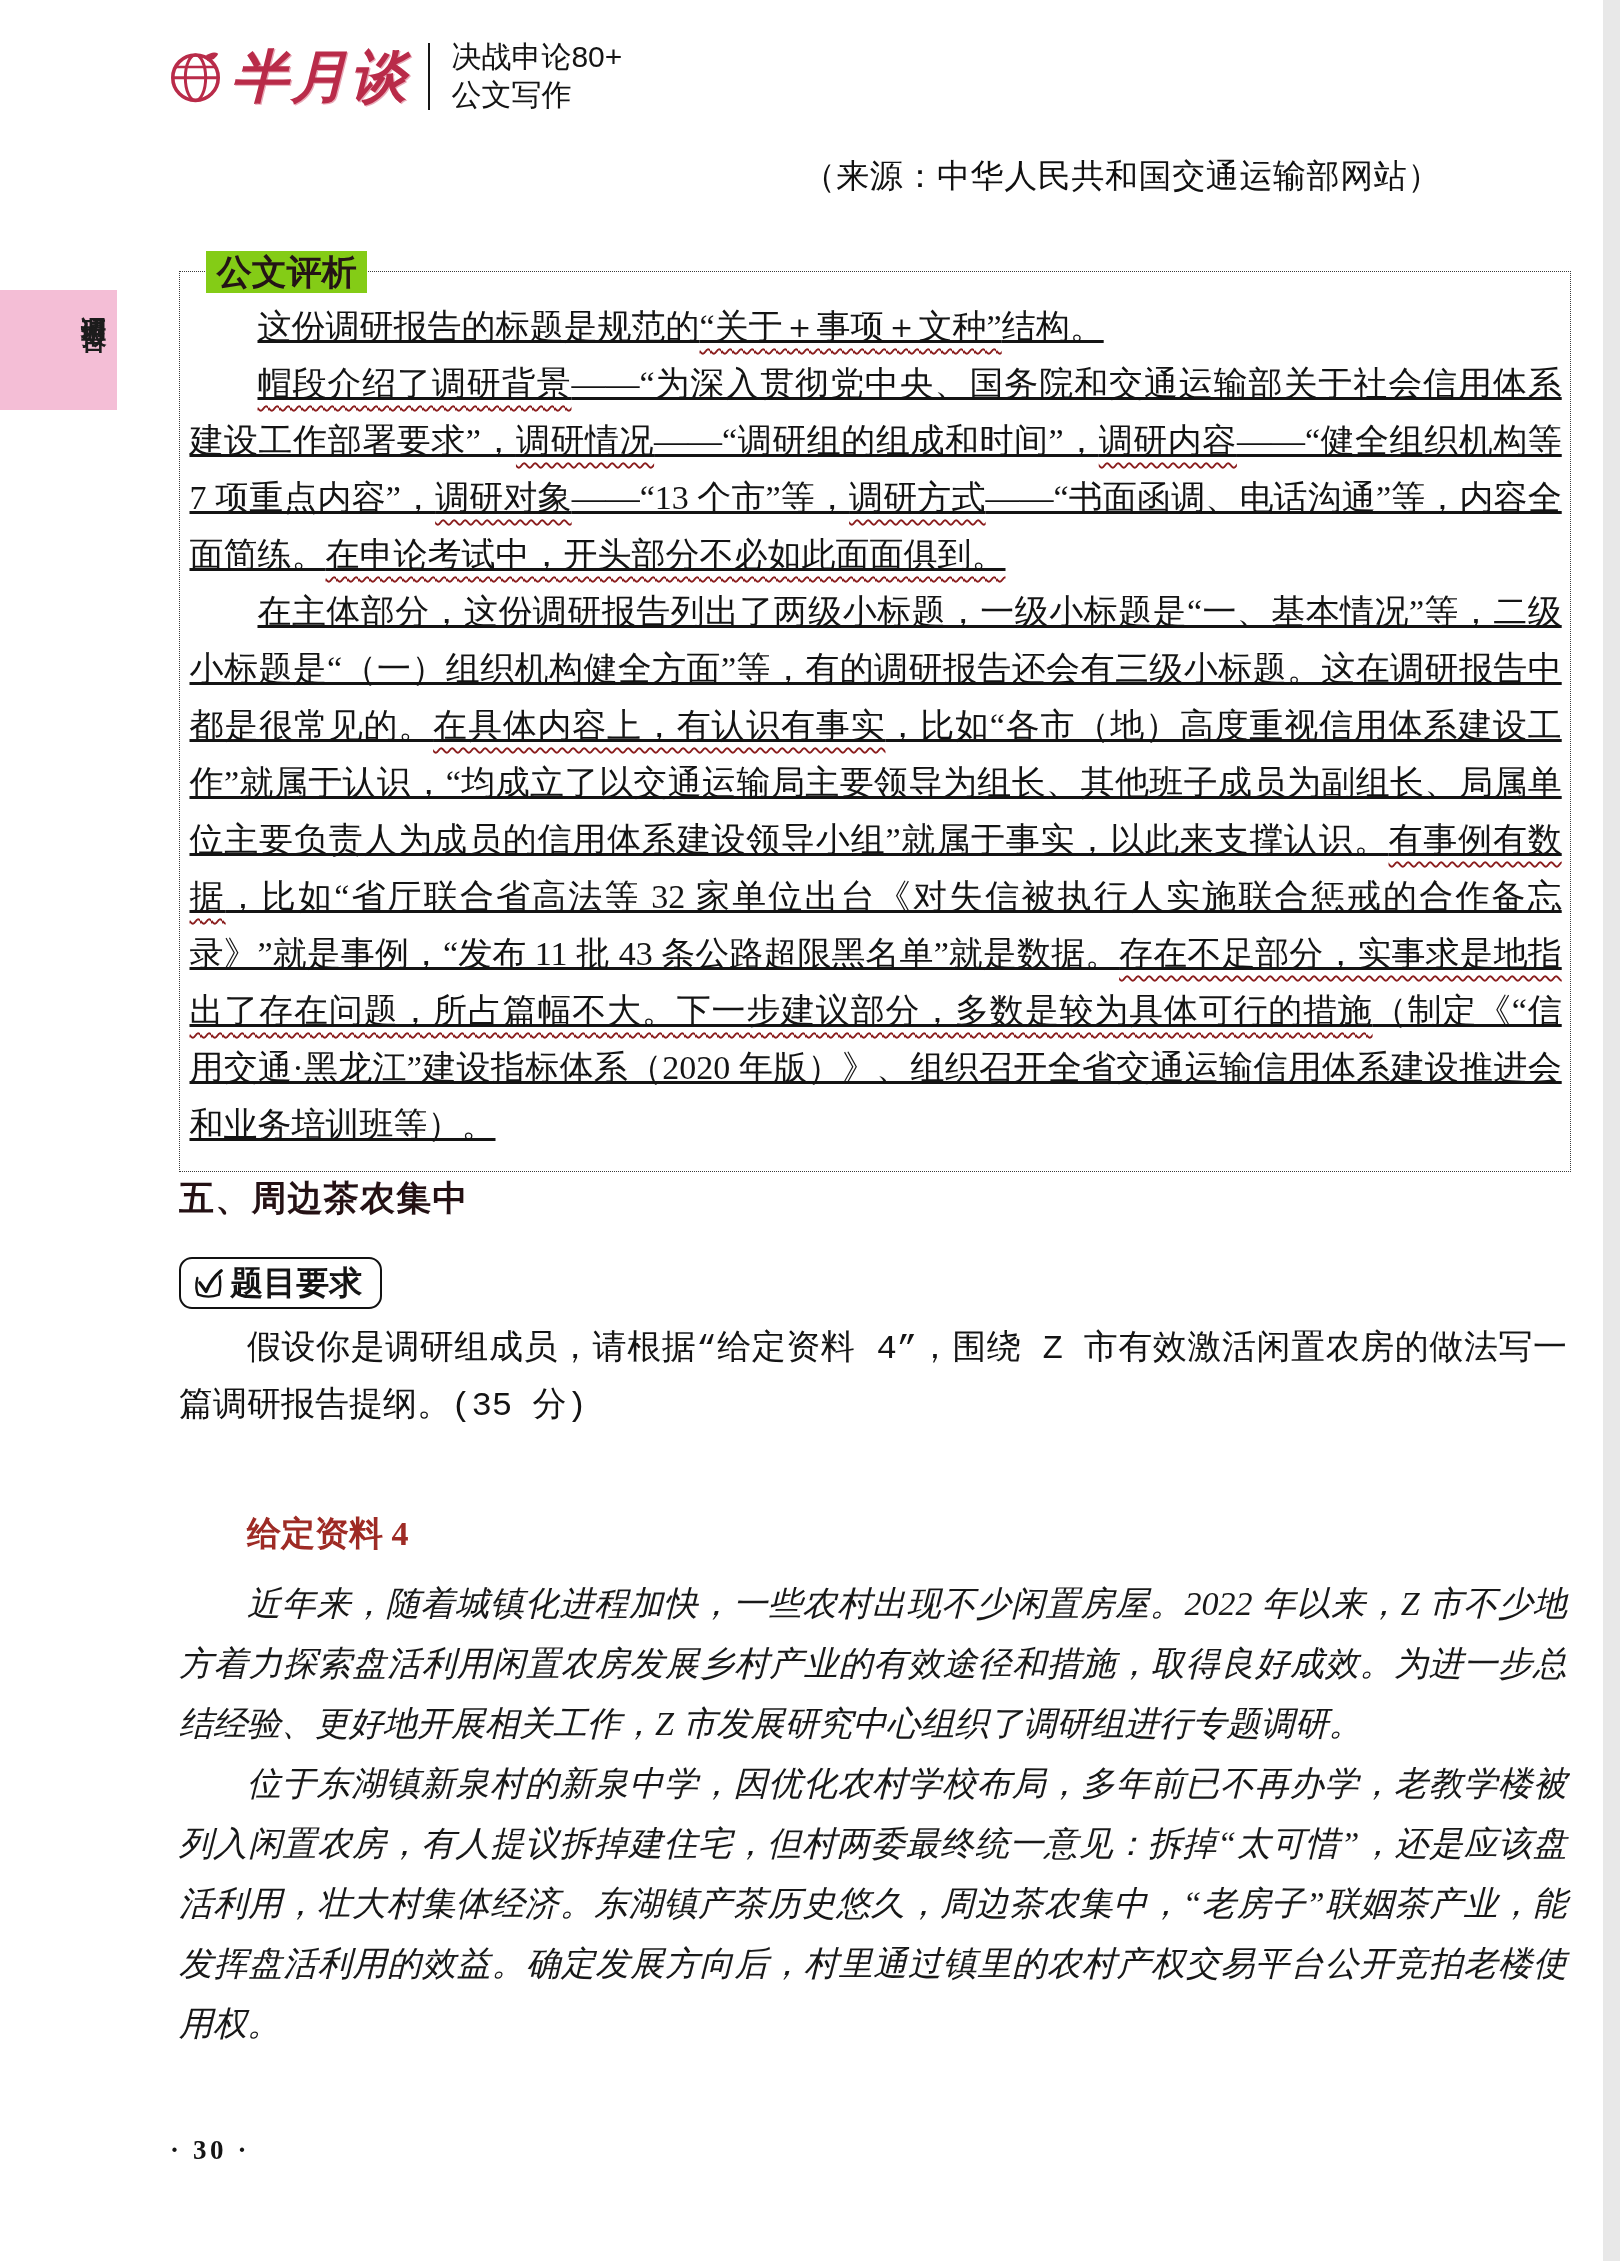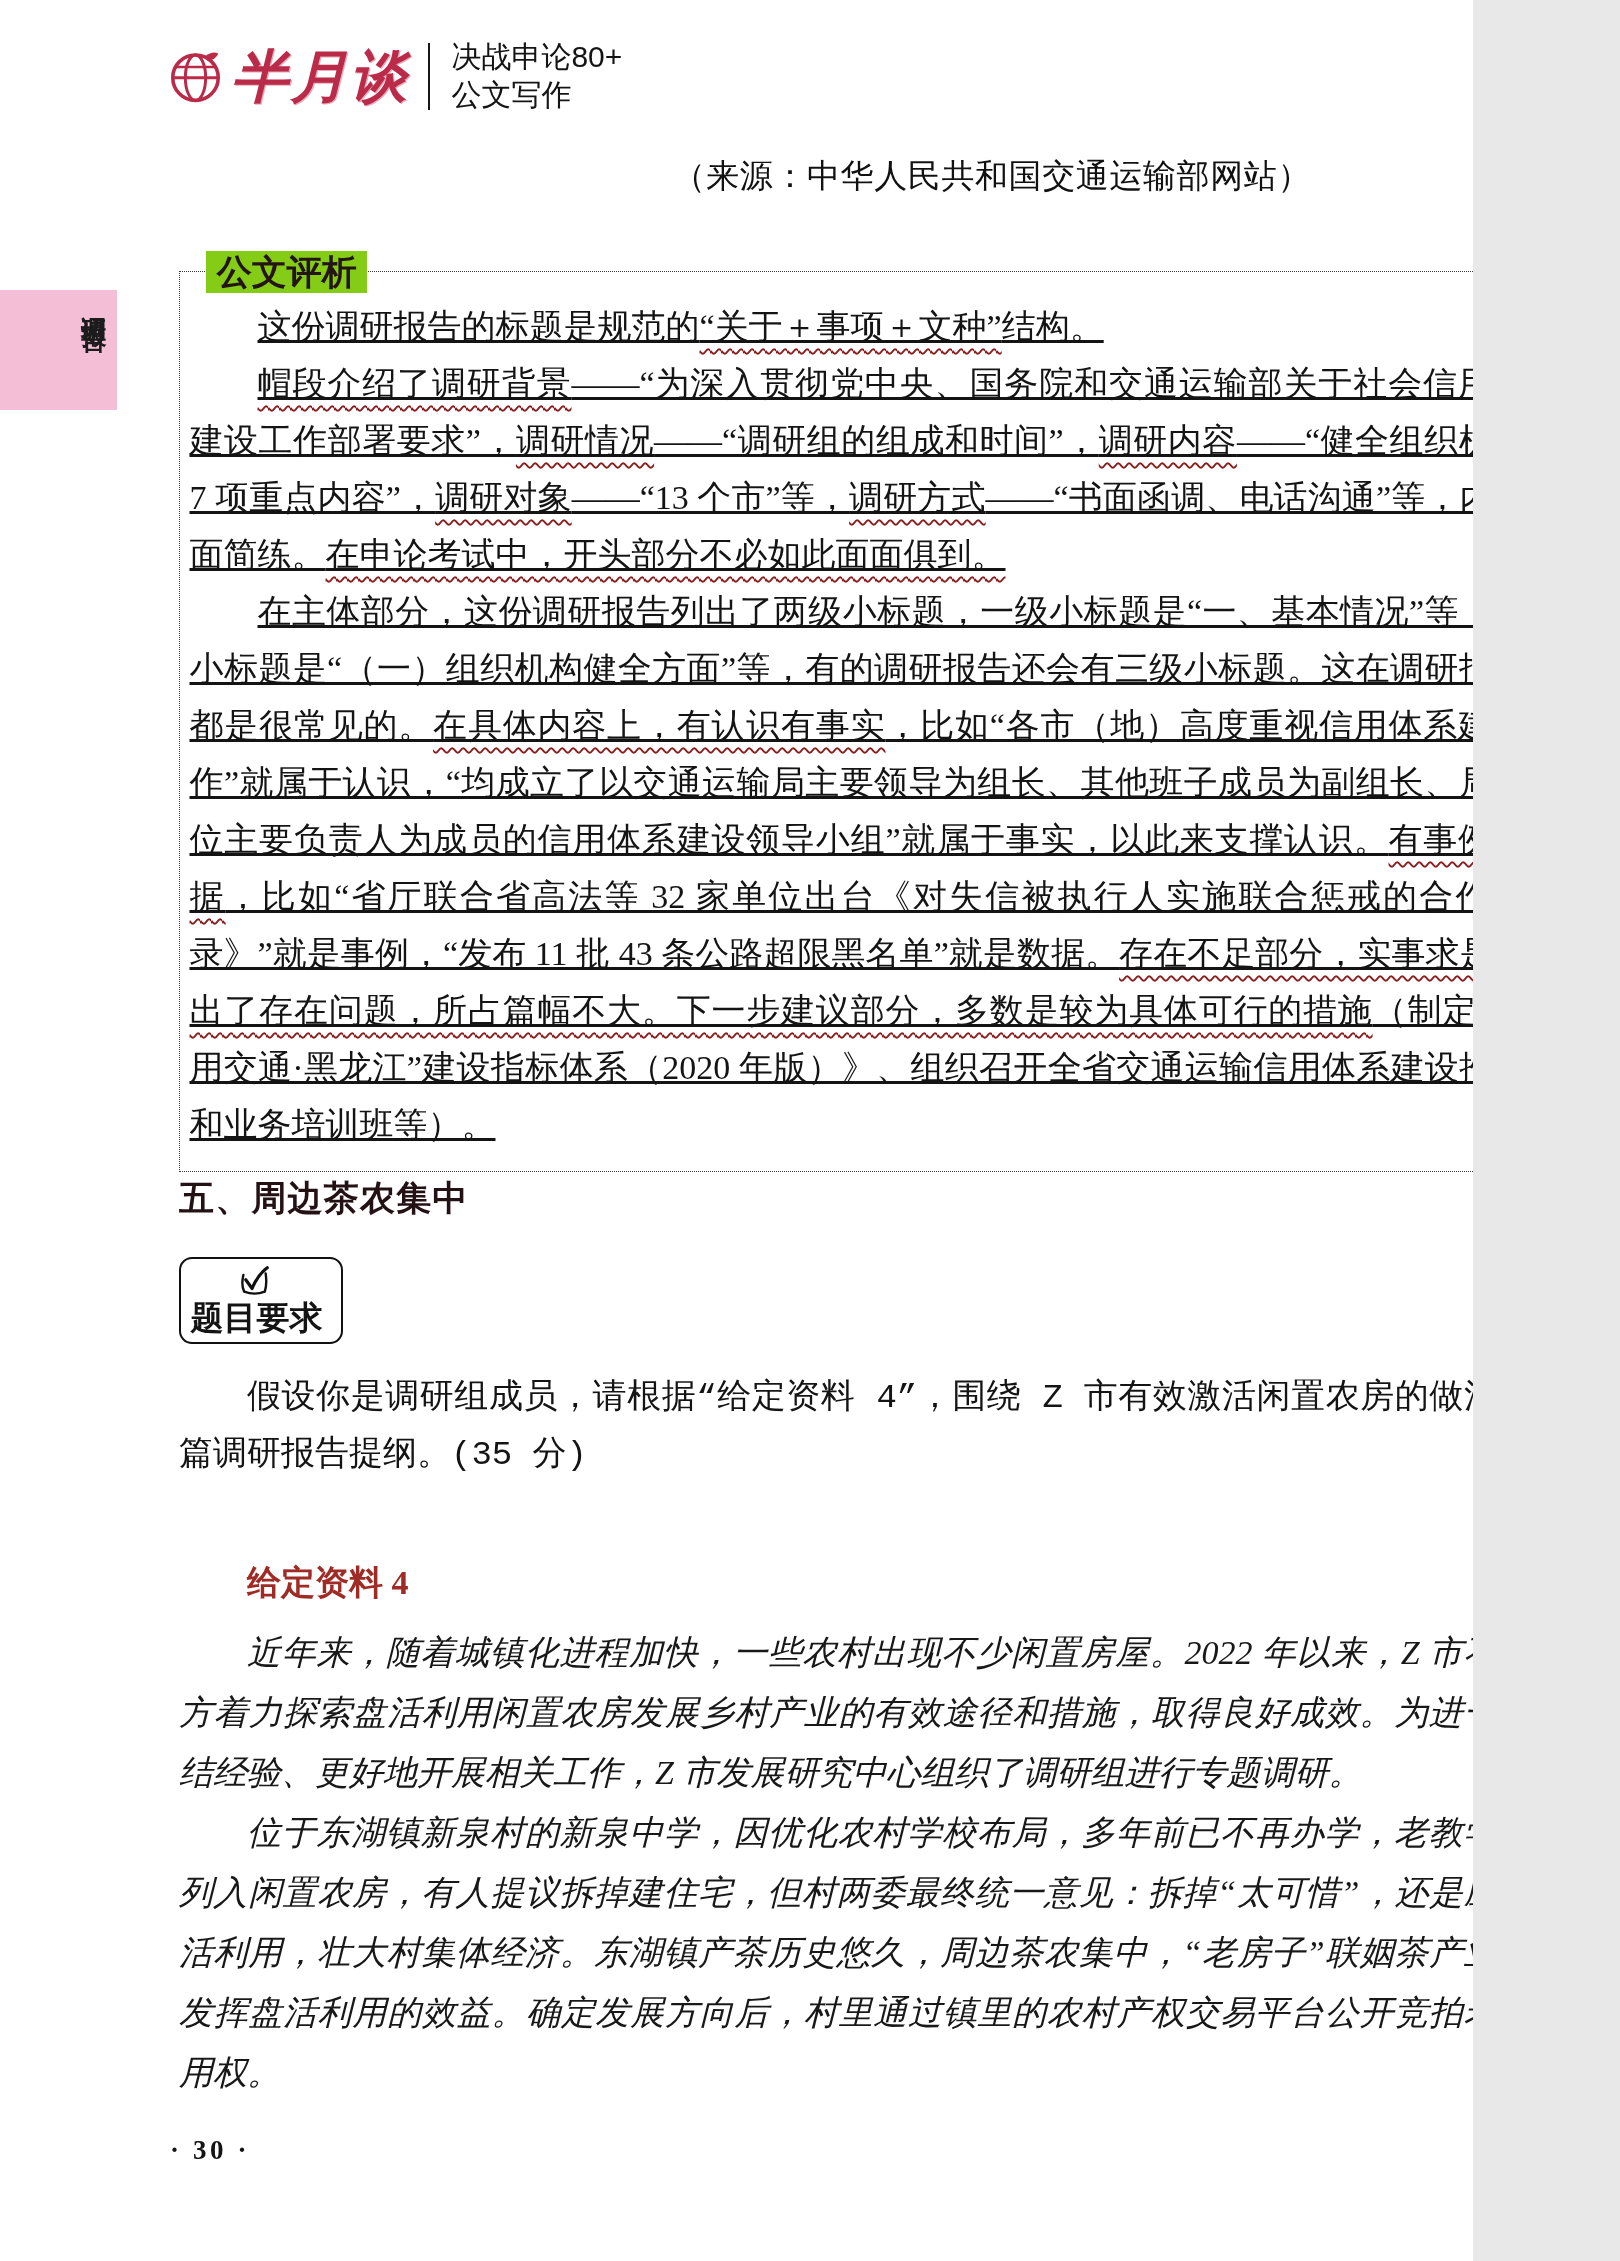--- a/index.html
+++ b/index.html
@@ -1,18 +1,18 @@
 <!DOCTYPE html>
 <html style="font-size:9.5px"><head>
 <meta charset="utf-8">
 <style>
   html,body{margin:0;padding:0;background:#e8e8e8;}
   .page{
     position:relative;
-    width:1473px;height:2261px;
+    width:1603px;height:2261px;
     background:#ffffff;
     font-family:"Liberation Serif","DejaVu Serif",serif;
     color:#151515;
     overflow:hidden;
   }
 
   
   .brand-row{position:absolute;top:38px;left:168px;display:flex;align-items:center;}
   .globe{width:55px;height:55px;margin-right:8.3px;}
   .logo-text{
@@ -70,23 +70,22 @@
   
   .main-col{position:absolute;left:179px;top:1175px;width:1388px;}
   .section-heading{
     margin:0 0 35px 0;
     font-size:35px;font-weight:800;color:#241114;letter-spacing:1.2px;
     font-family:"Liberation Serif","DejaVu Serif",serif;
   }
   .req-badge{
     display:inline-flex;align-items:center;
     border:2.4px solid #111;border-radius:13px;
-    padding:3.6px 18px 3.6px 9.5px;margin:0 0 26px 0;
+    padding:3.6px 18px 3.6px 9.5px;margin:0 0 12px 0;
     background:#fff;
-    flex-direction:column;
   }
   .req-badge svg{width:35px;height:35px;margin-right:4.8px;}
   .req-badge .badge-label{
     font-size:33px;font-weight:800;color:#141414;line-height:1.25;
     font-family:"Liberation Serif","DejaVu Serif",serif;
   }
   .q-p{
     margin:0;font-size:34px;line-height:57px;
     text-align:justify;text-indent:2em;color:#141414;font-family:Liberation Mono, monospace;
   }

